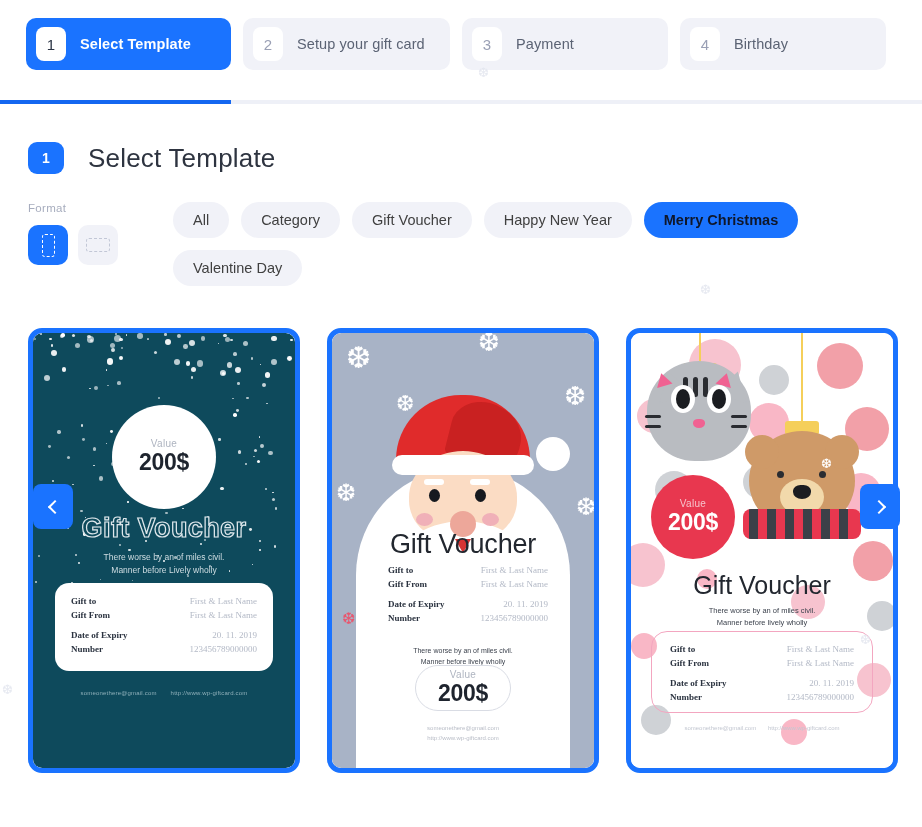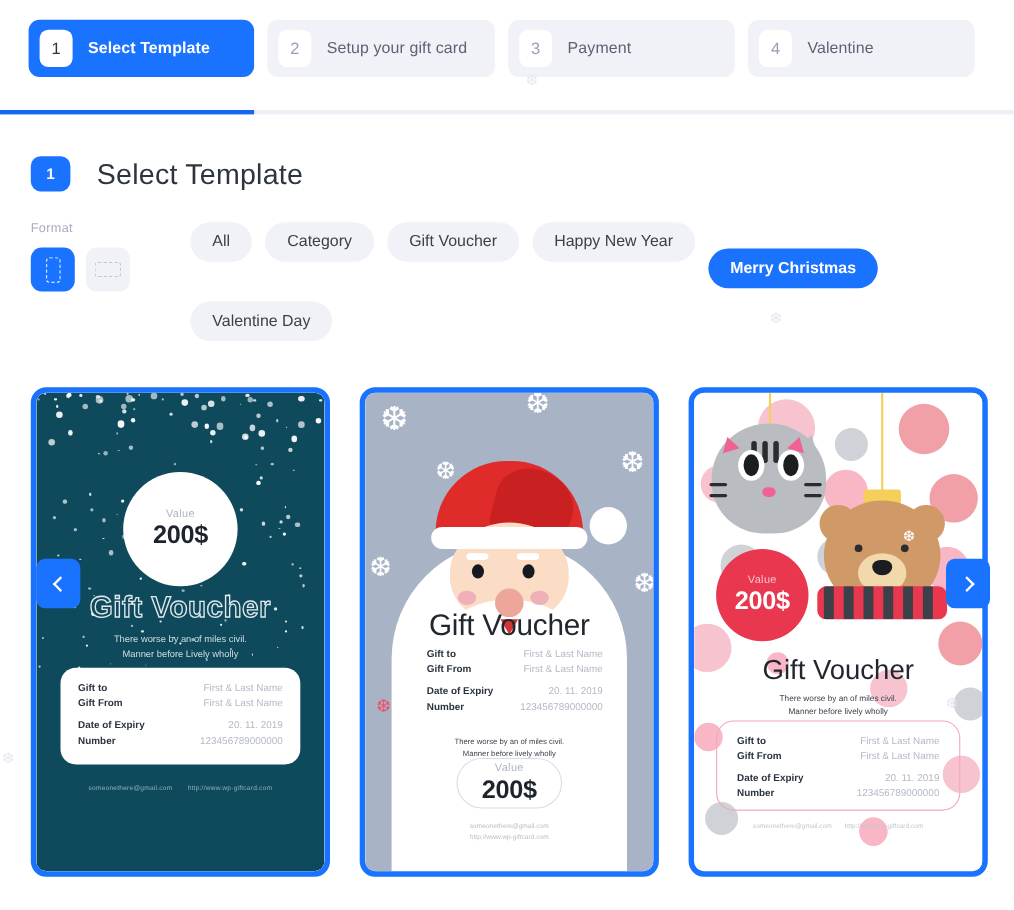--- a/index.html
+++ b/index.html
@@ -104,21 +104,21 @@
   .chips { display: flex; flex-wrap: wrap; gap: 12px; max-width: 640px; }
   .chip {
     height: 36px; padding: 0 20px;
     display: flex; align-items: center;
     border-radius: 18px;
     background: #f1f2f8;
     color: #404040; font-size: 14.5px;
     white-space: nowrap; cursor: pointer;
     border: none;
   }
-  .chip.active { background: #1a73ff; color: #ffffff; font-weight: 700; margin-top: 24px; }
+  .chip.active { background: #1a73ff; color: #0f172a; font-weight: 700; }
 
   
   .carousel { position: relative; padding: 42px 0 0 28px; }
   .cards { display: flex; gap: 27px; }
   .card {
     width: 272px; height: 445px;
     border: 5px solid #1a73ff;
     border-radius: 14px;
     position: relative;
     overflow: hidden;
@@ -153,21 +153,21 @@
     position: absolute; left: 22px; top: 250px;
     width: 218px; height: 88px; background: #fff; border-radius: 14px;
     padding: 13px 16px 0 16px;
   }
   .c1-foot {
     position: absolute; left: 0; right: 0; top: 357px; text-align: center;
     font-size: 6px; color: #8fb0ba; letter-spacing: .2px;
   }
   .c1-foot span { margin: 0 6px; }
 
-  .det-row { display: flex; justify-content: space-between; align-items: baseline; margin-bottom: 4px; }
+  .det-row { display: flex; justify-content: space-between; align-items: baseline; margin-bottom: 4px; font-family: Liberation Serif, serif; }
   .det-k { font-size: 9px; font-weight: 700; color: #2b3340; }
   .det-v { font-size: 9px; color: #b3b9c6; }
   .det-gap { height: 6px; }
 
   
   .c2-bg { position: absolute; inset: 0; background: #a8b3c6; }
   .c2-white {
     position: absolute; left: 50%; transform: translateX(-50%);
     bottom: -40px; width: 214px; height: 340px;
     background: #fff; border-radius: 110px 110px 26px 26px;
@@ -317,21 +317,21 @@
     <div class="step s2">
       <div class="step-num">2</div>
       <div class="step-label">Setup your gift card</div>
     </div>
     <div class="step s3">
       <div class="step-num">3</div>
       <div class="step-label">Payment</div>
     </div>
     <div class="step s4">
       <div class="step-num">4</div>
-      <div class="step-label">Valentine</div>
+      <div class="step-label">Birthday</div>
     </div>
   </div>
   <span class="flake" style="left:478px;top:66px;">❆</span>
   <div class="progress-track">
     <div class="progress-fill" style="width: 230.5px;"></div>
   </div>
 </div>
 
 <div class="sec-head">
   <div class="sec-badge">1</div>

